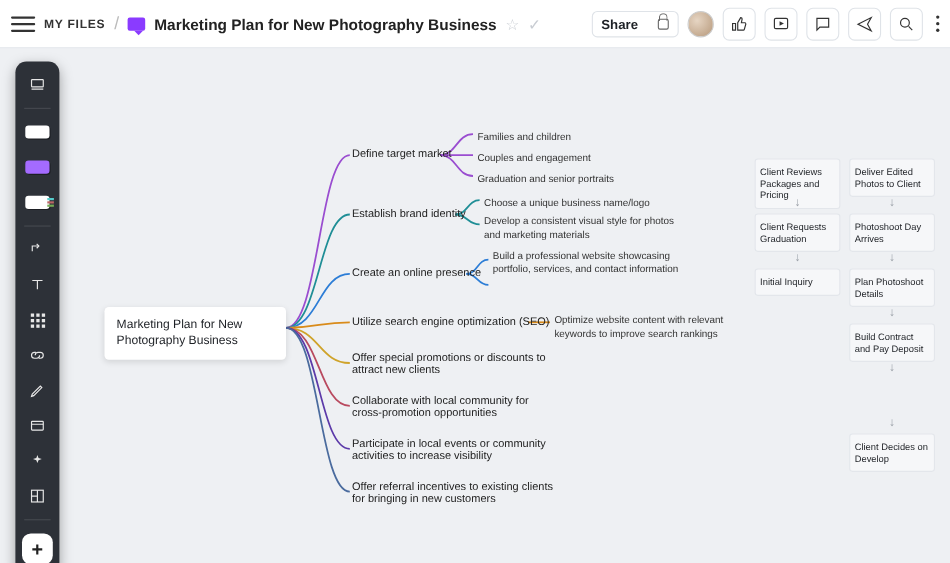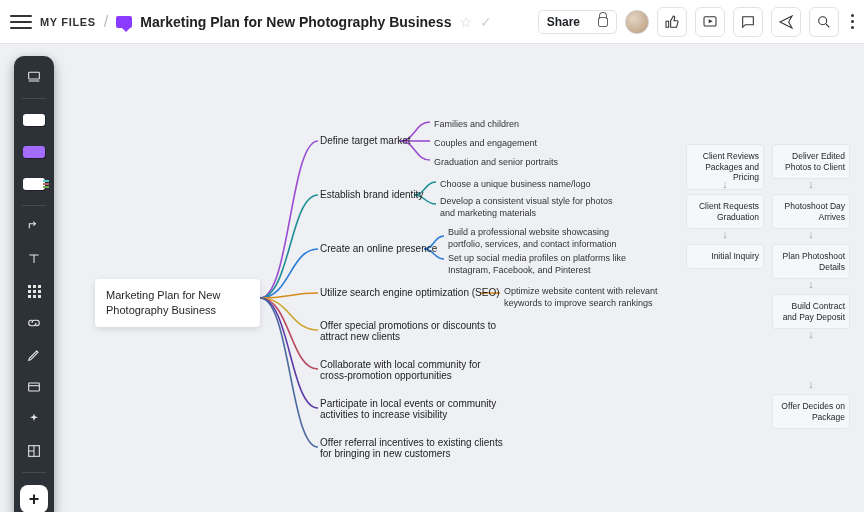--- a/index.html
+++ b/index.html
@@ -43,21 +43,21 @@
   .grid9{display:grid;grid-template-columns:repeat(3,3px);grid-auto-rows:3px;gap:2px}
   .grid9 span{background:#e7e7e7}
   .rail .add{width:28px;height:28px;border-radius:8px;background:#fff;color:#222;display:flex;align-items:center;justify-content:center;font-weight:800;font-size:18px;margin-top:4px}
   .rail .sep{width:24px;height:1px;background:rgba(255,255,255,.12);margin:2px 0}
   
   .root-card{position:absolute;left:95px;top:235px;width:165px;background:#fff;border-radius:4px;box-shadow:0 2px 6px rgba(0,0,0,.12);padding:9px 11px;font-size:11px;line-height:1.35;font-weight:500}
   .branch-label{position:absolute;font-size:10px;color:#222;white-space:normal}
   .leaf{position:absolute;font-size:9px;color:#333;line-height:1.35}
   
   .flow-title{position:absolute;right:36px;top:75px;width:172px;text-align:center;font-size:13px;font-weight:800;letter-spacing:.02em}
-  .flowbox{position:absolute;width:78px;background:var(--flow);border:1px solid #e3e6eb;border-radius:3px;font-size:8.5px;line-height:1.25;text-align:right;padding:6px 4px}
+  .flowbox{position:absolute;width:78px;background:var(--flow);border:1px solid #e3e6eb;border-radius:3px;font-size:8.5px;line-height:1.25;text-align:left;padding:6px 4px}
   .down-arrow{position:absolute;font-size:11px;color:#9aa0a8;text-align:center;width:78px}
   .colL{left:686px} .colR{left:772px}
 </style>
 </head>
 <body>
 
 <div class="topbar">
   <div class="hamburger">
       <span></span>
       <span></span>
@@ -217,33 +217,32 @@
   <span class="branch-label" style="left:320px;top:315px;width:190px">Collaborate with local community for cross-promotion opportunities</span>
   <span class="branch-label" style="left:320px;top:354px;width:200px">Participate in local events or community activities to increase visibility</span>
   <span class="branch-label" style="left:320px;top:393px;width:190px">Offer referral incentives to existing clients for bringing in new customers</span>
 
   <span class="leaf" style="left:434px;top:74px">Families and children</span>
   <span class="leaf" style="left:434px;top:93px">Couples and engagement</span>
   <span class="leaf" style="left:434px;top:112px">Graduation and senior portraits</span>
   <span class="leaf" style="left:440px;top:134px">Choose a unique business name/logo</span>
   <span class="leaf" style="left:440px;top:151px;width:190px">Develop a consistent visual style for photos and marketing materials</span>
   <span class="leaf" style="left:448px;top:182px;width:195px">Build a professional website showcasing portfolio, services, and contact information</span>
-  <span class="leaf" style="left:448px;top:208px;width:205px">Set up social media profiles on platforms like Instagram, Facebook, and Pinterest</span>
   <span class="leaf" style="left:504px;top:241px;width:170px">Optimize website content with relevant keywords to improve search rankings</span>
 
 
   <div class="flowbox colL" style="top:100px">Client Reviews Packages and Pricing</div>
   <div class="down-arrow colL" style="top:134px">↓</div>
   <div class="flowbox colL" style="top:150px">Client Requests Graduation</div>
   <div class="down-arrow colL" style="top:184px">↓</div>
   <div class="flowbox colL" style="top:200px">Initial Inquiry</div>
 
   <div class="flowbox colR" style="top:100px">Deliver Edited Photos to Client</div>
   <div class="down-arrow colR" style="top:134px">↓</div>
   <div class="flowbox colR" style="top:150px">Photoshoot Day Arrives</div>
   <div class="down-arrow colR" style="top:184px">↓</div>
   <div class="flowbox colR" style="top:200px">Plan Photoshoot Details</div>
   <div class="down-arrow colR" style="top:234px">↓</div>
   <div class="flowbox colR" style="top:250px">Build Contract and Pay Deposit</div>
   <div class="down-arrow colR" style="top:284px">↓</div>
   <div class="down-arrow colR" style="top:334px">↓</div>
-  <div class="flowbox colR" style="top:350px">Offer Decides on Package</div>
+  <div class="flowbox colR" style="top:350px">Client Decides on Develop</div>
 </div>
 
 </body></html>

